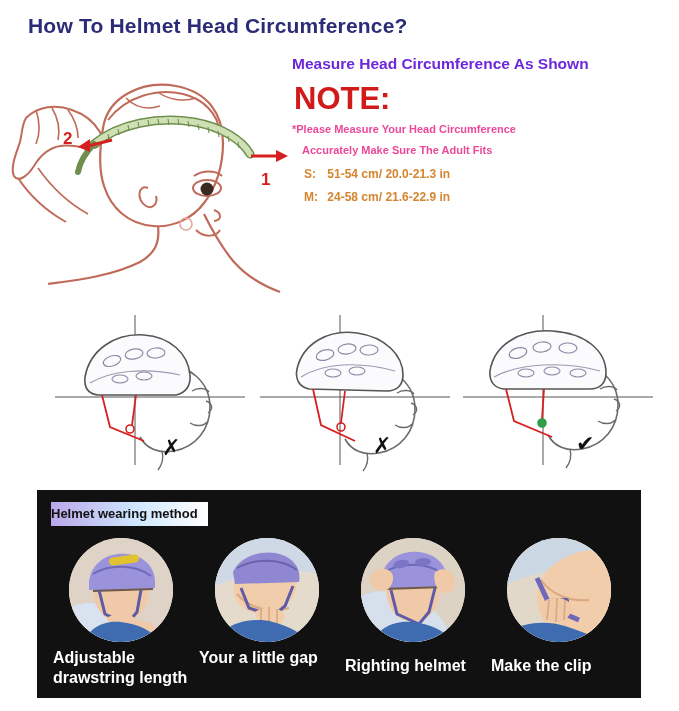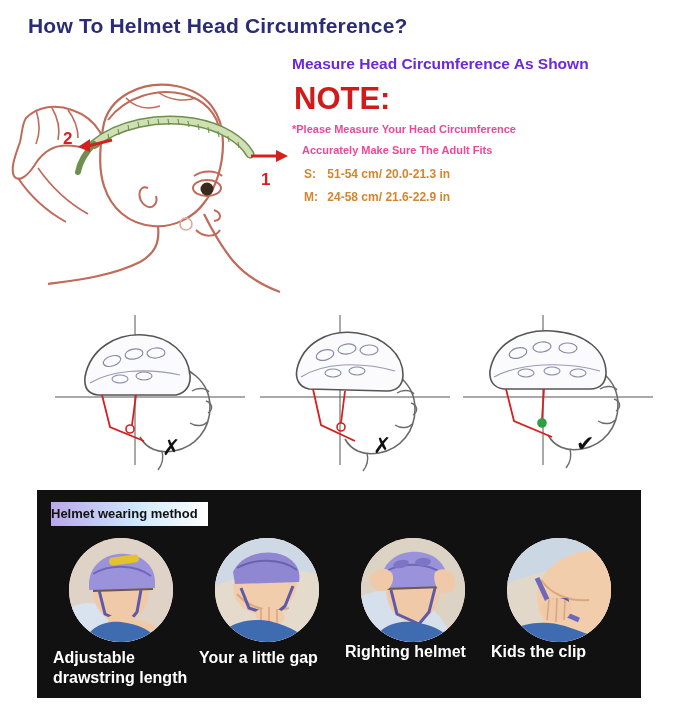--- a/index.html
+++ b/index.html
@@ -156,21 +156,21 @@
   .step .caption {
     position: absolute;
     left: 6px;
     top: 110px;
     width: 140px;
     color: #ffffff;
     font-size: 16px;
     font-weight: bold;
     line-height: 1.25;
   }
-  .step.s3 .caption, .step.s4 .caption { top: 104px; }
+  .step.s3 .caption, .step.s4 .caption { top: 118px; }
   svg { display: block; }
 </style>
 </head>
 <body>
 
 <div class="page">
 
   <div class="title">
     <span>How To Helmet Head Circumference</span><span class="q">?</span>
   </div>
@@ -416,19 +416,19 @@
             <path d="M34 42 C44 56 62 64 82 62" fill="none" stroke="#d9a87f" stroke-width="2"></path>
 
             <path d="M30 40 L44 70 L72 82" fill="none" stroke="#6f68b8" stroke-width="5"></path>
             <rect x="44" y="60" width="18" height="12" rx="3" fill="#5f5aa8"></rect>
 
             <path d="M34 66 C42 58 54 58 62 64 C68 70 62 84 50 84 C38 84 32 74 34 66 Z" fill="#f0c9a8"></path>
             <path d="M42 62 L40 82 M50 60 L49 84 M58 62 L57 82" stroke="#d9a87f" stroke-width="1.6"></path>
             <path d="M0 94 C16 84 40 82 58 88 C76 94 92 100 98 104 L0 104 Z" fill="#3f6bb0"></path>
           </svg>
         </div>
-        <div class="caption">Kids the clip</div>
+        <div class="caption">Make the clip</div>
       </div>
 
     </div>
   </div>
 
 </div>
 
 </body></html>

